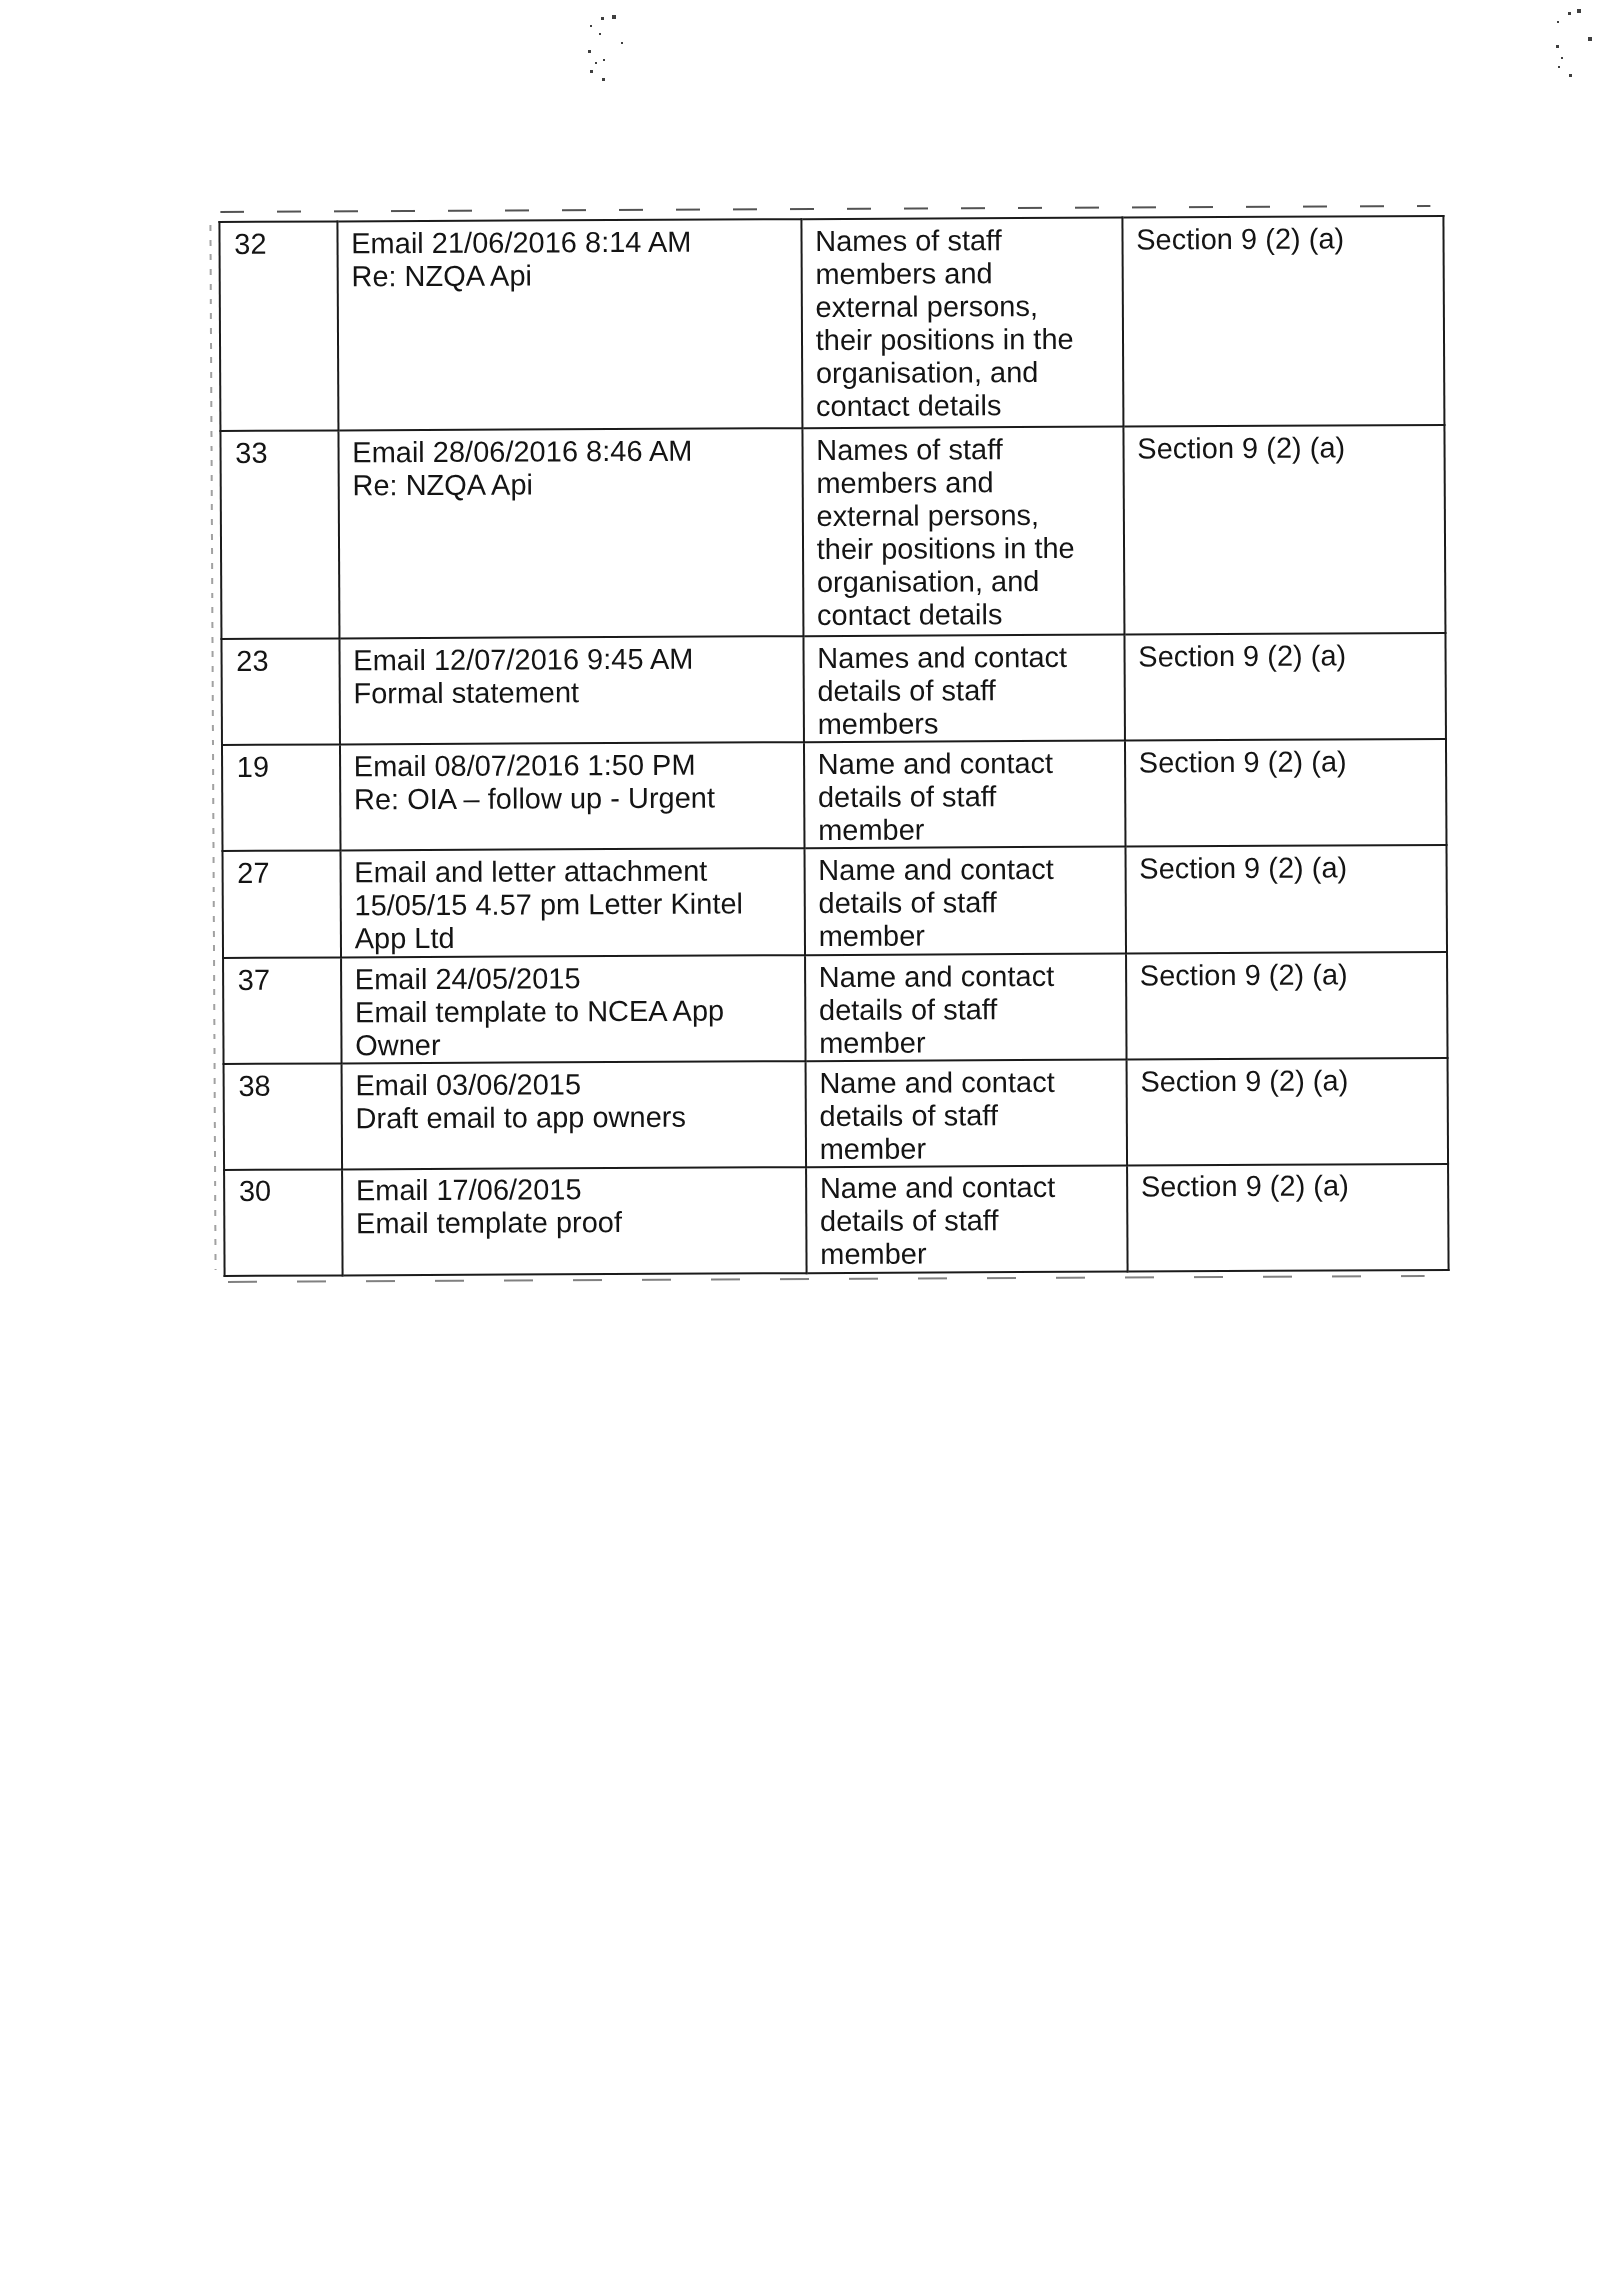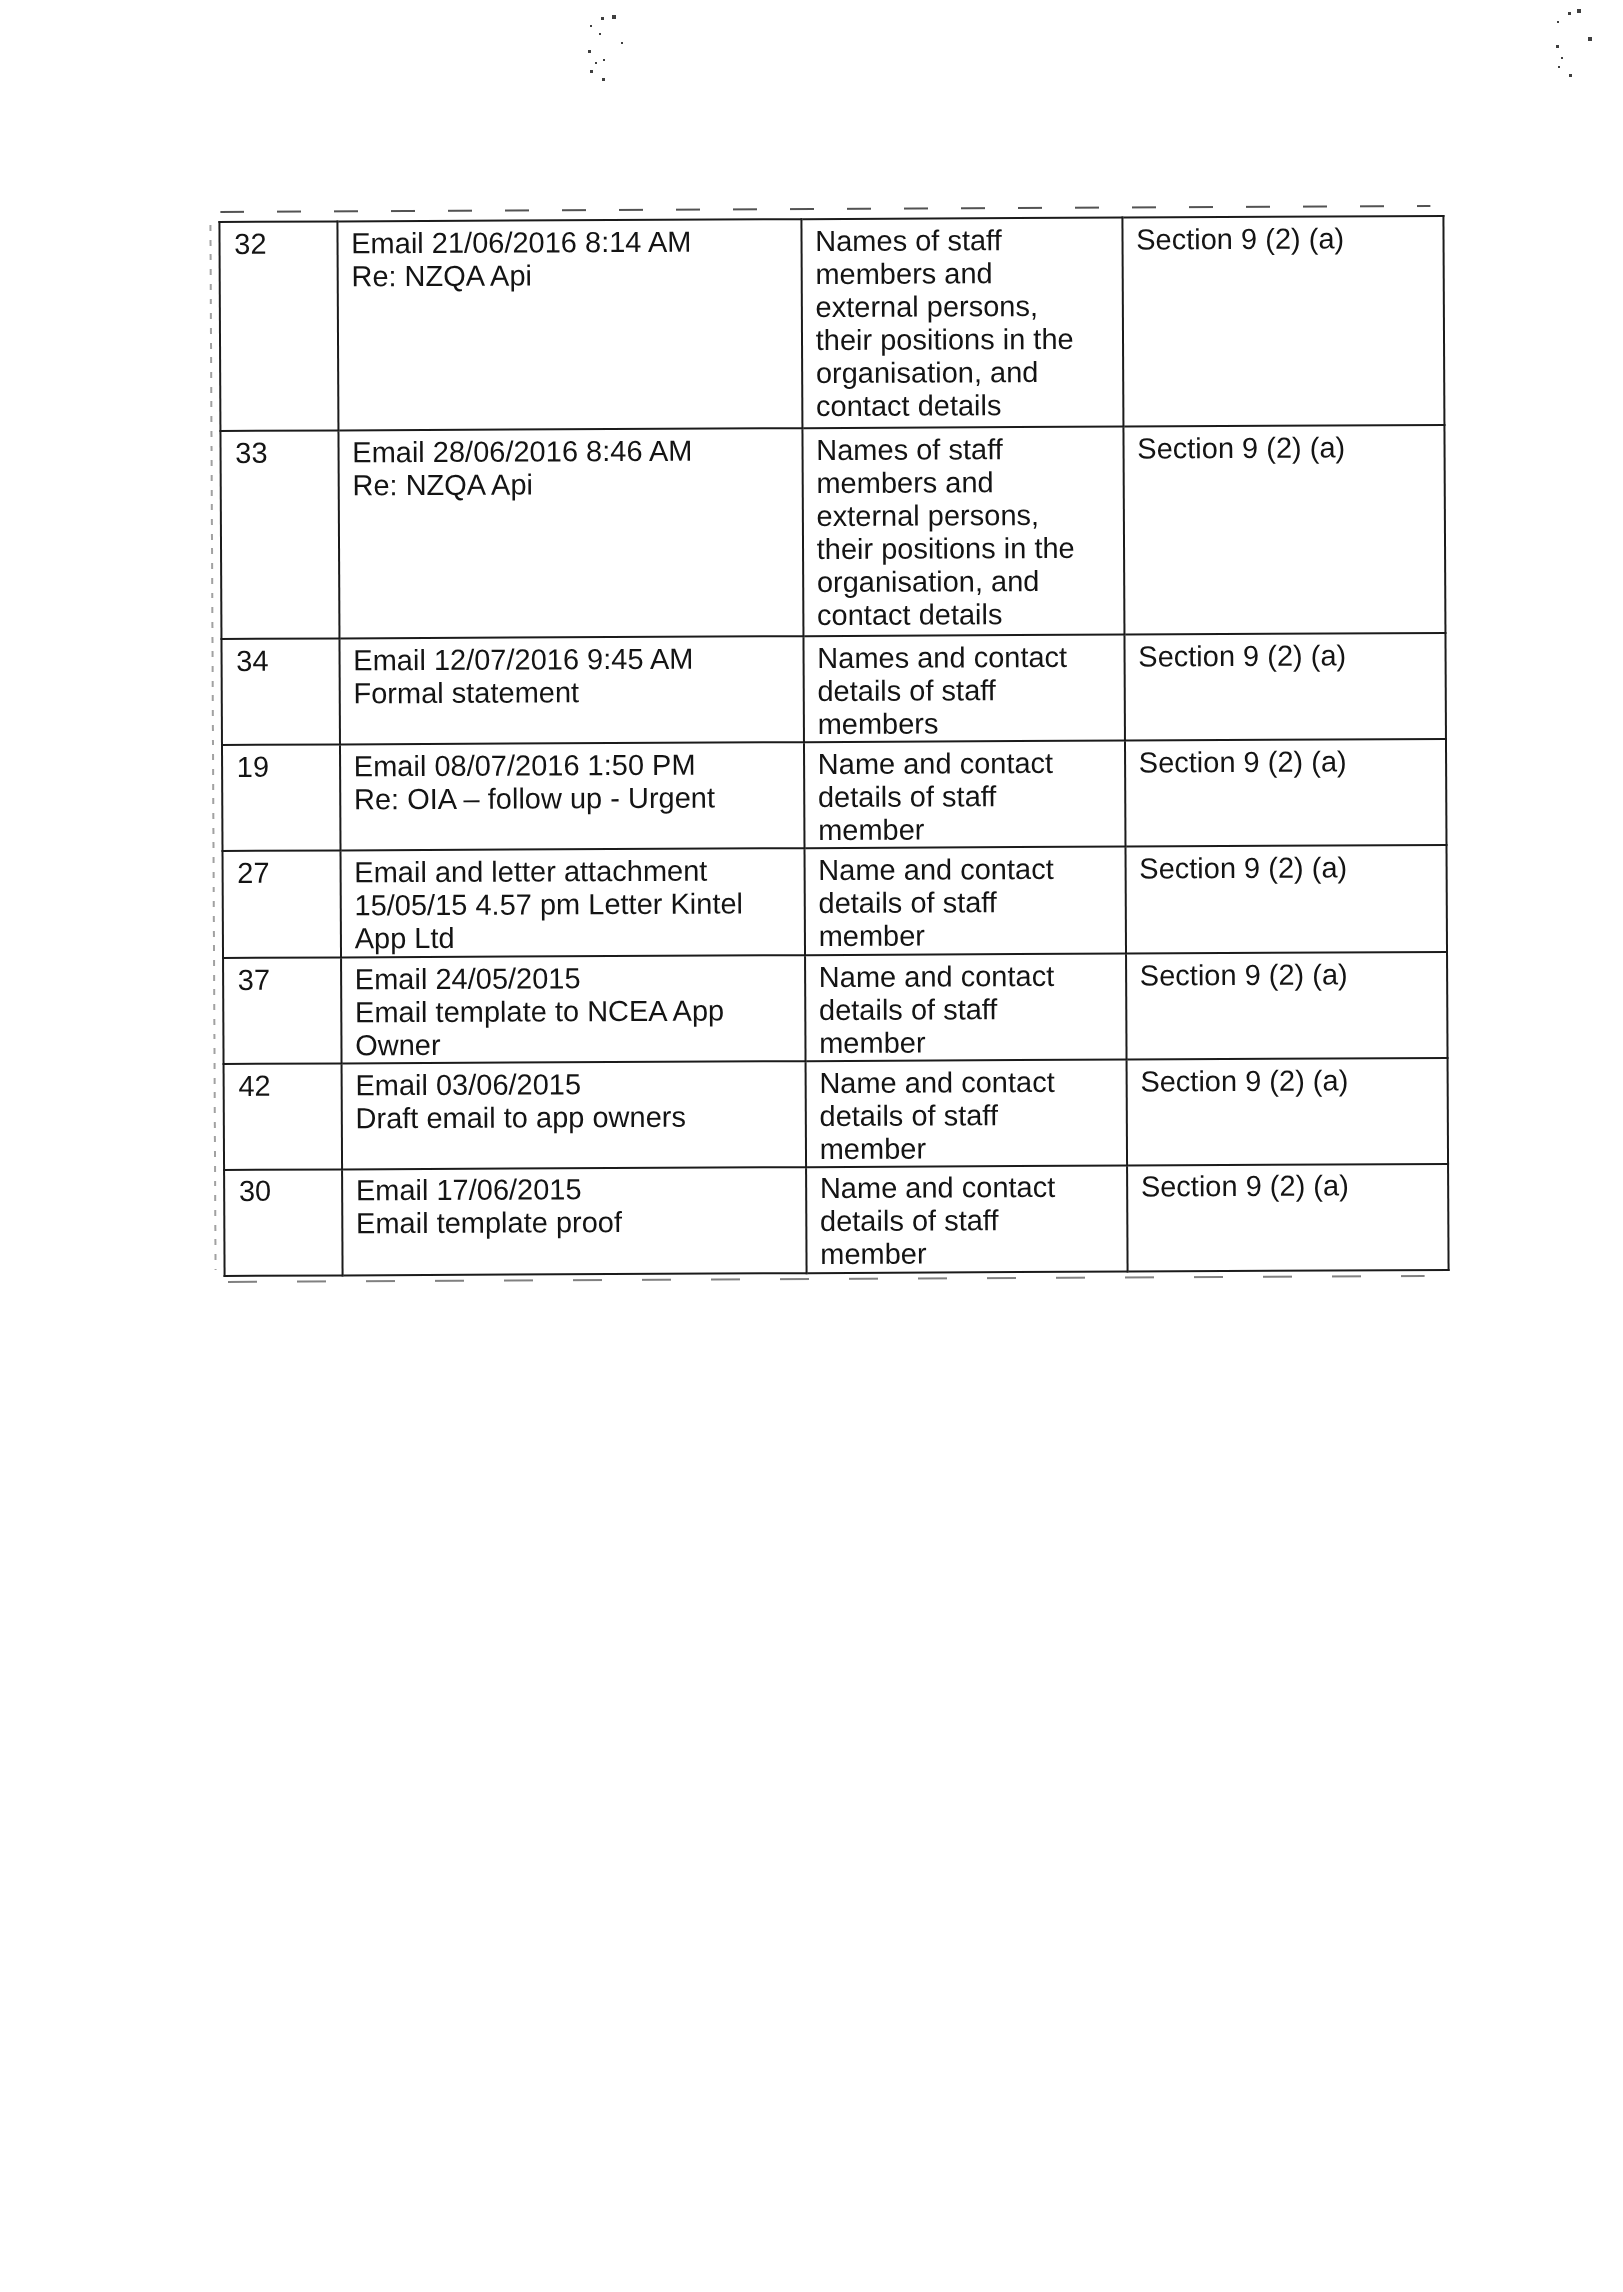--- a/index.html
+++ b/index.html
@@ -111,21 +111,21 @@
 Re: NZQA Api</td>
           <td class="cell-withheld">Names of staff
 members and
 external persons,
 their positions in the
 organisation, and
 contact details</td>
           <td class="cell-ground">Section 9 (2) (a)</td>
         </tr>
         <tr style="height: 103px;">
-          <td class="cell-num">34</td>
+          <td class="cell-num">23</td>
           <td class="cell-doc">Email 12/07/2016 9:45 AM
 Formal statement</td>
           <td class="cell-withheld">Names and contact
 details of staff
 members</td>
           <td class="cell-ground">Section 9 (2) (a)</td>
         </tr>
         <tr style="height: 104px;">
           <td class="cell-num">19</td>
           <td class="cell-doc">Email 08/07/2016 1:50 PM
@@ -149,21 +149,21 @@
           <td class="cell-num">37</td>
           <td class="cell-doc">Email 24/05/2015
 Email template to NCEA App
 Owner</td>
           <td class="cell-withheld">Name and contact
 details of staff
 member</td>
           <td class="cell-ground">Section 9 (2) (a)</td>
         </tr>
         <tr style="height: 105px;">
-          <td class="cell-num">42</td>
+          <td class="cell-num">38</td>
           <td class="cell-doc">Email 03/06/2015
 Draft email to app owners</td>
           <td class="cell-withheld">Name and contact
 details of staff
 member</td>
           <td class="cell-ground">Section 9 (2) (a)</td>
         </tr>
         <tr style="height: 106px;">
           <td class="cell-num">30</td>
           <td class="cell-doc">Email 17/06/2015

